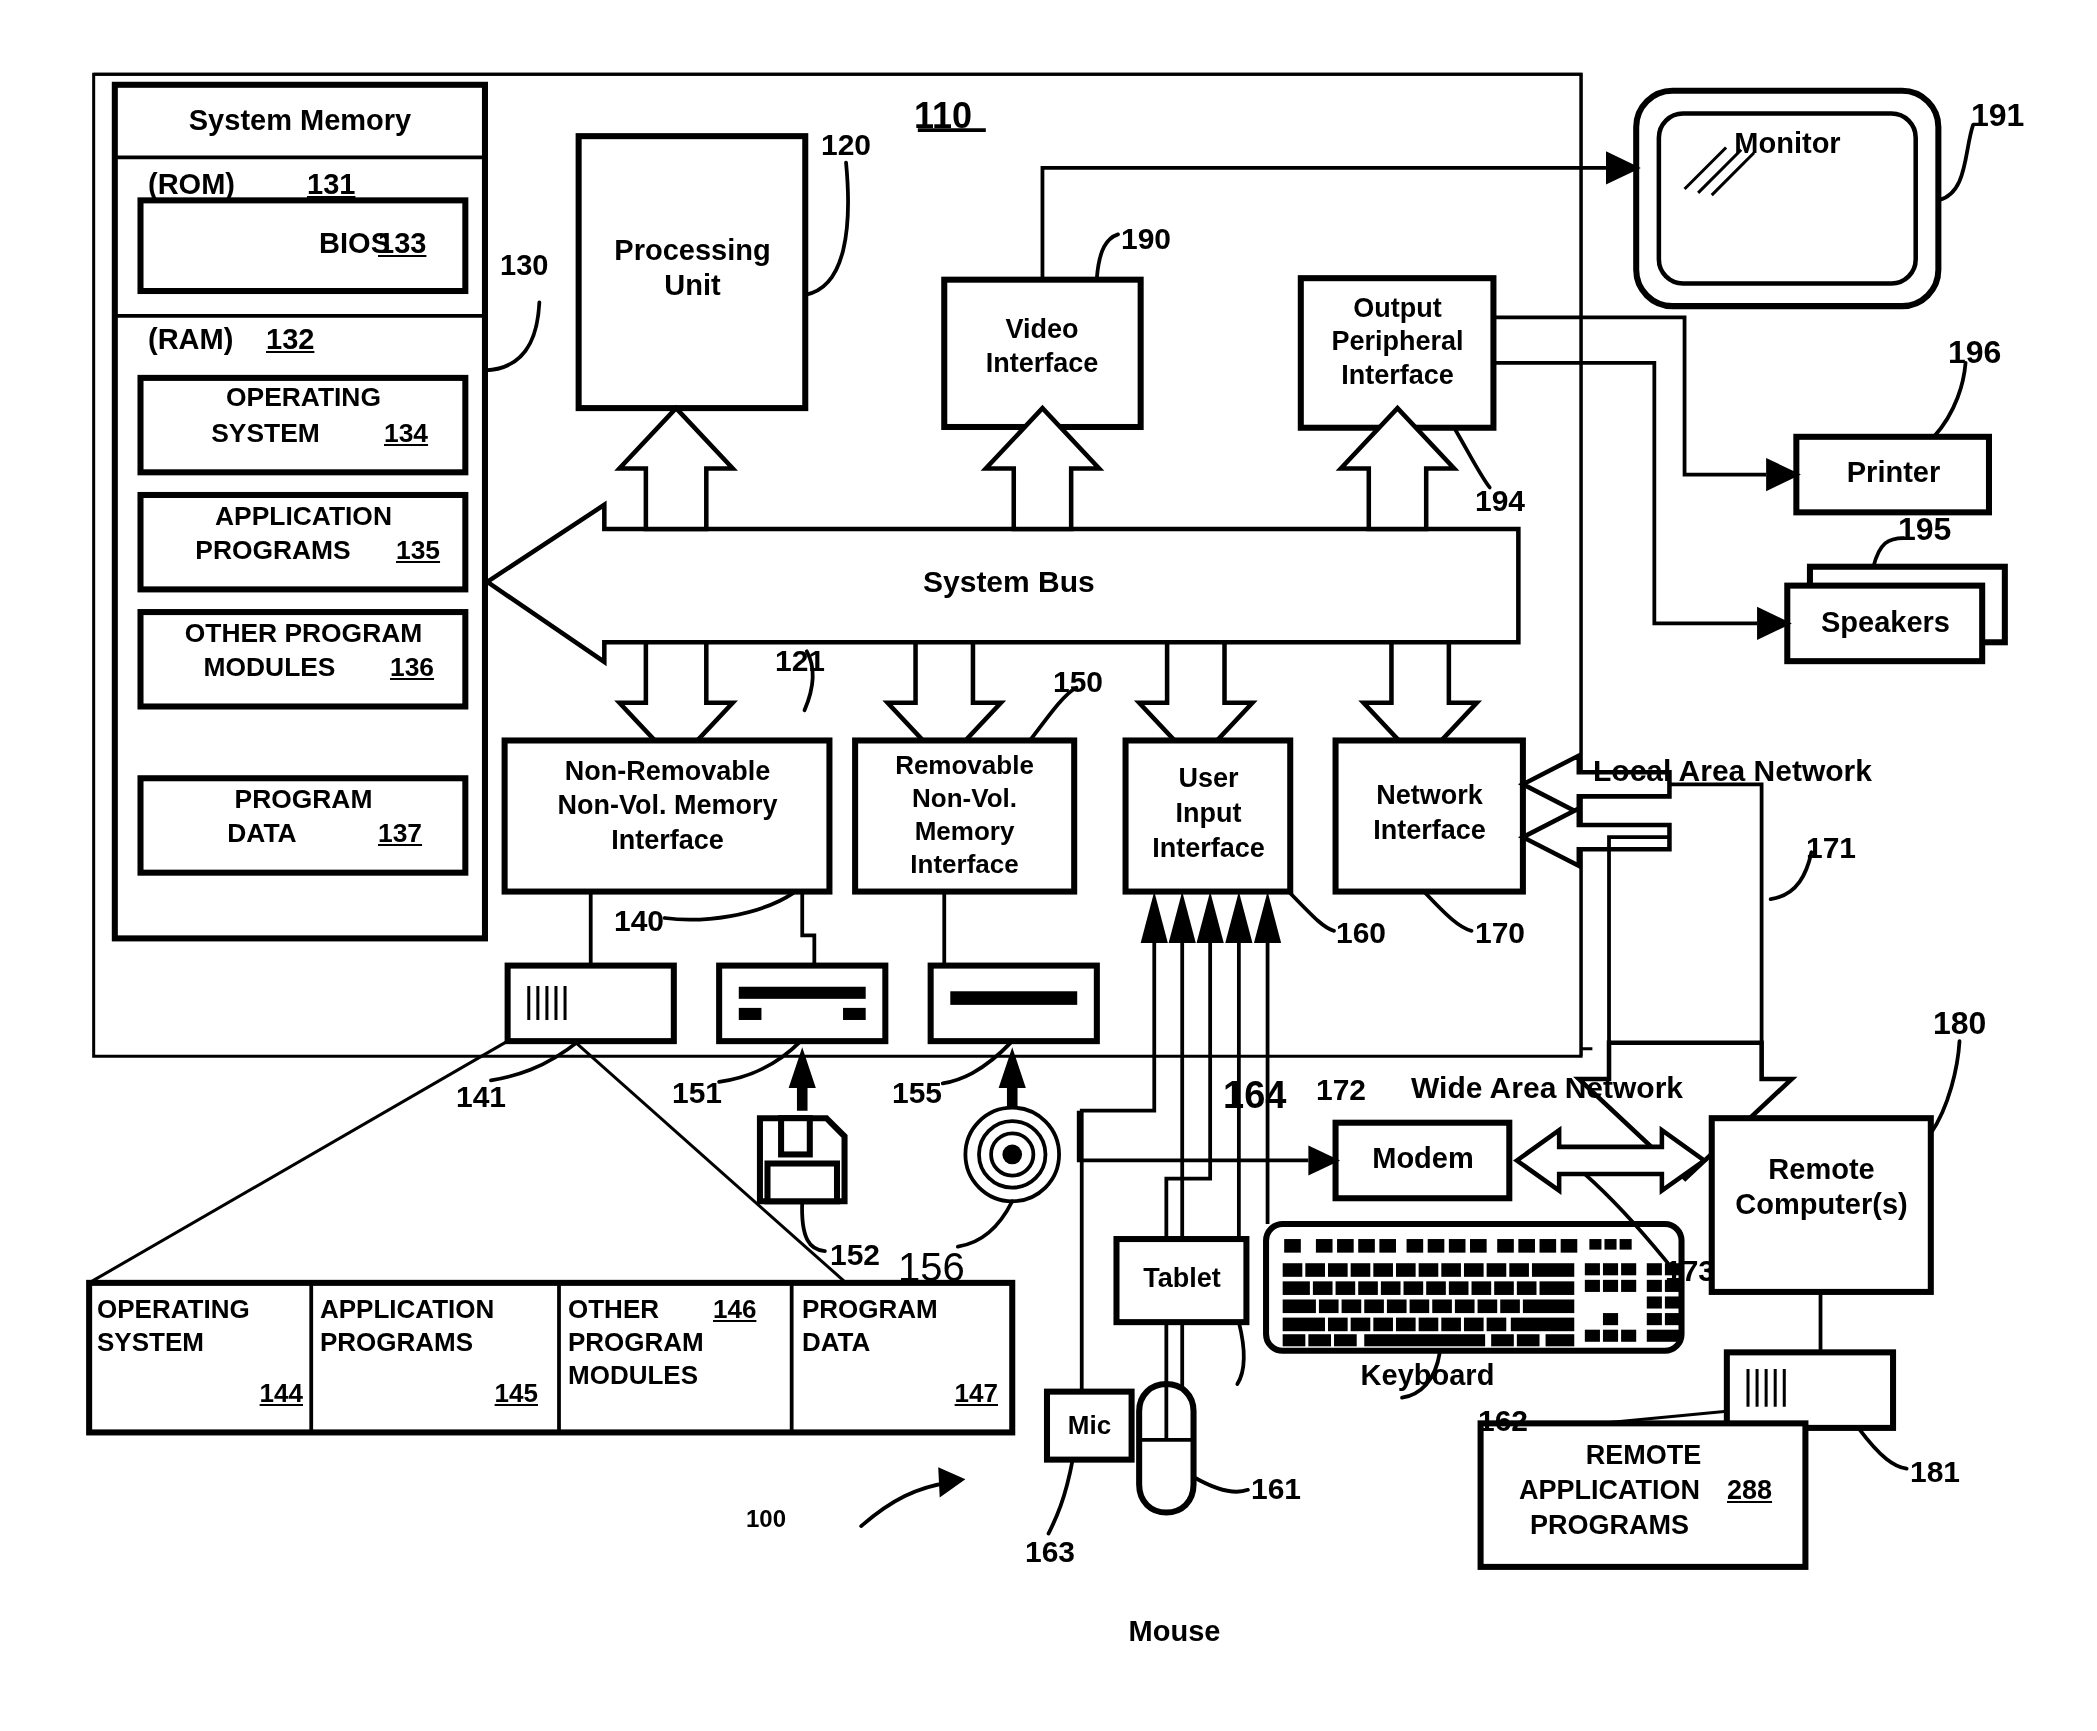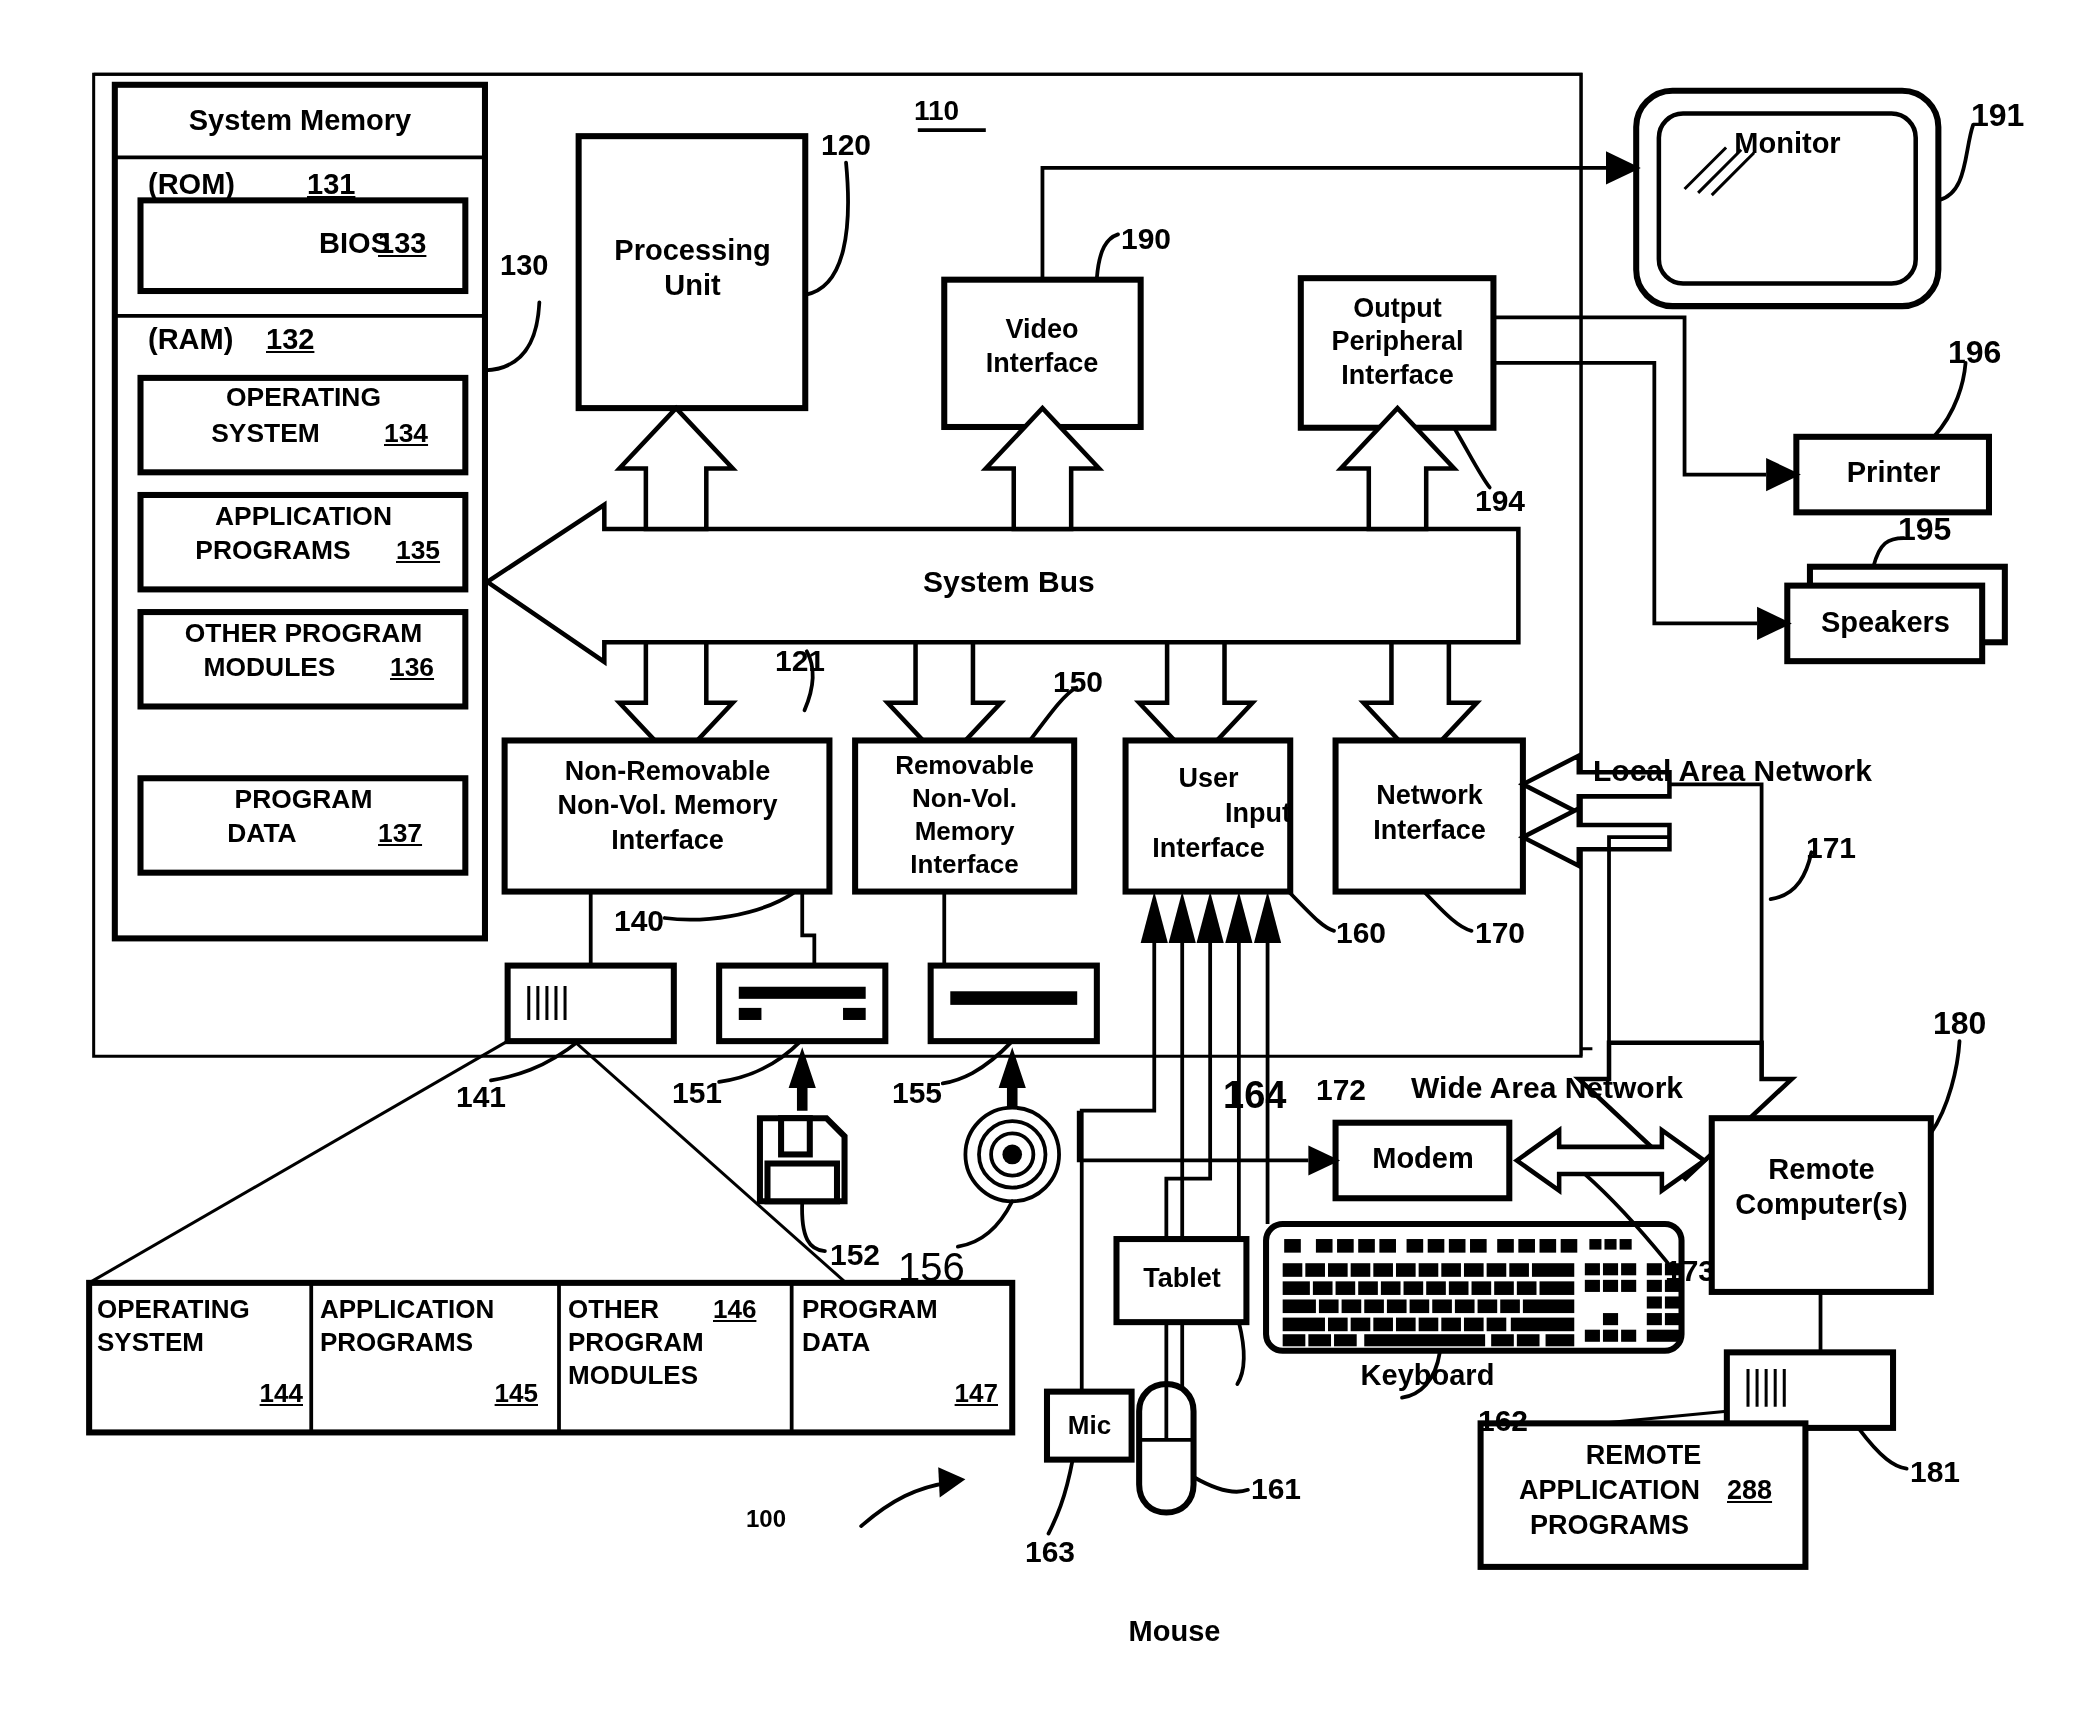--- a/index.html
+++ b/index.html
@@ -357,21 +357,21 @@
   <div style="position:absolute;left:141px;top:784px;width:325px;text-align:center;font-size:26.4px;font-weight:bold;">PROGRAM</div>
   <div style="position:absolute;left:141px;top:818px;width:242px;text-align:center;font-size:26.4px;font-weight:bold;">DATA</div>
   <div style="position:absolute;left:378px;top:818px;font-size:26.4px;font-weight:bold;text-decoration:underline;">137</div>
 
   <div style="position:absolute;left:500px;top:249px;font-size:29px;font-weight:bold;">130</div>
 
   <div style="position:absolute;left:579px;top:234px;width:227px;text-align:center;font-size:29px;font-weight:bold;">Processing</div>
   <div style="position:absolute;left:579px;top:269px;width:227px;text-align:center;font-size:29px;font-weight:bold;">Unit</div>
   <div style="position:absolute;left:821px;top:128px;font-size:30px;font-weight:bold;">120</div>
 
-  <div style="position:absolute;left:914px;top:95px;font-size:28px;font-weight:bold;">110</div>
+  <div style="position:absolute;left:914px;top:95px;font-size:36px;font-weight:bold;">110</div>
 
   <div style="position:absolute;left:944px;top:314px;width:196px;text-align:center;font-size:27px;font-weight:bold;">Video</div>
   <div style="position:absolute;left:944px;top:348px;width:196px;text-align:center;font-size:27px;font-weight:bold;">Interface</div>
   <div style="position:absolute;left:1121px;top:222px;font-size:30px;font-weight:bold;">190</div>
 
   <div style="position:absolute;left:1301px;top:293px;width:193px;text-align:center;font-size:27px;font-weight:bold;">Output</div>
   <div style="position:absolute;left:1301px;top:326px;width:193px;text-align:center;font-size:27px;font-weight:bold;">Peripheral</div>
   <div style="position:absolute;left:1301px;top:360px;width:193px;text-align:center;font-size:27px;font-weight:bold;">Interface</div>
   <div style="position:absolute;left:1475px;top:484px;font-size:30px;font-weight:bold;">194</div>
 
@@ -392,21 +392,21 @@
   <div style="position:absolute;left:505px;top:825px;width:325px;text-align:center;font-size:27px;font-weight:bold;">Interface</div>
   <div style="position:absolute;left:614px;top:904px;font-size:30px;font-weight:bold;">140</div>
 
   <div style="position:absolute;left:855px;top:750px;width:219px;text-align:center;font-size:26px;font-weight:bold;">Removable</div>
   <div style="position:absolute;left:855px;top:783px;width:219px;text-align:center;font-size:26px;font-weight:bold;">Non-Vol.</div>
   <div style="position:absolute;left:855px;top:816px;width:219px;text-align:center;font-size:26px;font-weight:bold;">Memory</div>
   <div style="position:absolute;left:855px;top:849px;width:219px;text-align:center;font-size:26px;font-weight:bold;">Interface</div>
   <div style="position:absolute;left:1053px;top:665px;font-size:30px;font-weight:bold;">150</div>
 
   <div style="position:absolute;left:1126px;top:763px;width:165px;text-align:center;font-size:27px;font-weight:bold;">User</div>
-  <div style="position:absolute;left:1126px;top:798px;width:165px;text-align:right;font-size:27px;font-weight:bold;">Input</div>
+  <div style="position:absolute;left:1126px;top:798px;width:165px;text-align:center;font-size:27px;font-weight:bold;">Input</div>
   <div style="position:absolute;left:1126px;top:833px;width:165px;text-align:center;font-size:27px;font-weight:bold;">Interface</div>
   <div style="position:absolute;left:1336px;top:916px;font-size:30px;font-weight:bold;">160</div>
 
   <div style="position:absolute;left:1336px;top:780px;width:187px;text-align:center;font-size:27px;font-weight:bold;">Network</div>
   <div style="position:absolute;left:1336px;top:815px;width:187px;text-align:center;font-size:27px;font-weight:bold;">Interface</div>
   <div style="position:absolute;left:1475px;top:916px;font-size:30px;font-weight:bold;">170</div>
 
   <div style="position:absolute;left:456px;top:1080px;font-size:30px;font-weight:bold;">141</div>
   <div style="position:absolute;left:672px;top:1076px;font-size:30px;font-weight:bold;">151</div>
   <div style="position:absolute;left:830px;top:1238px;font-size:30px;font-weight:bold;">152</div>

